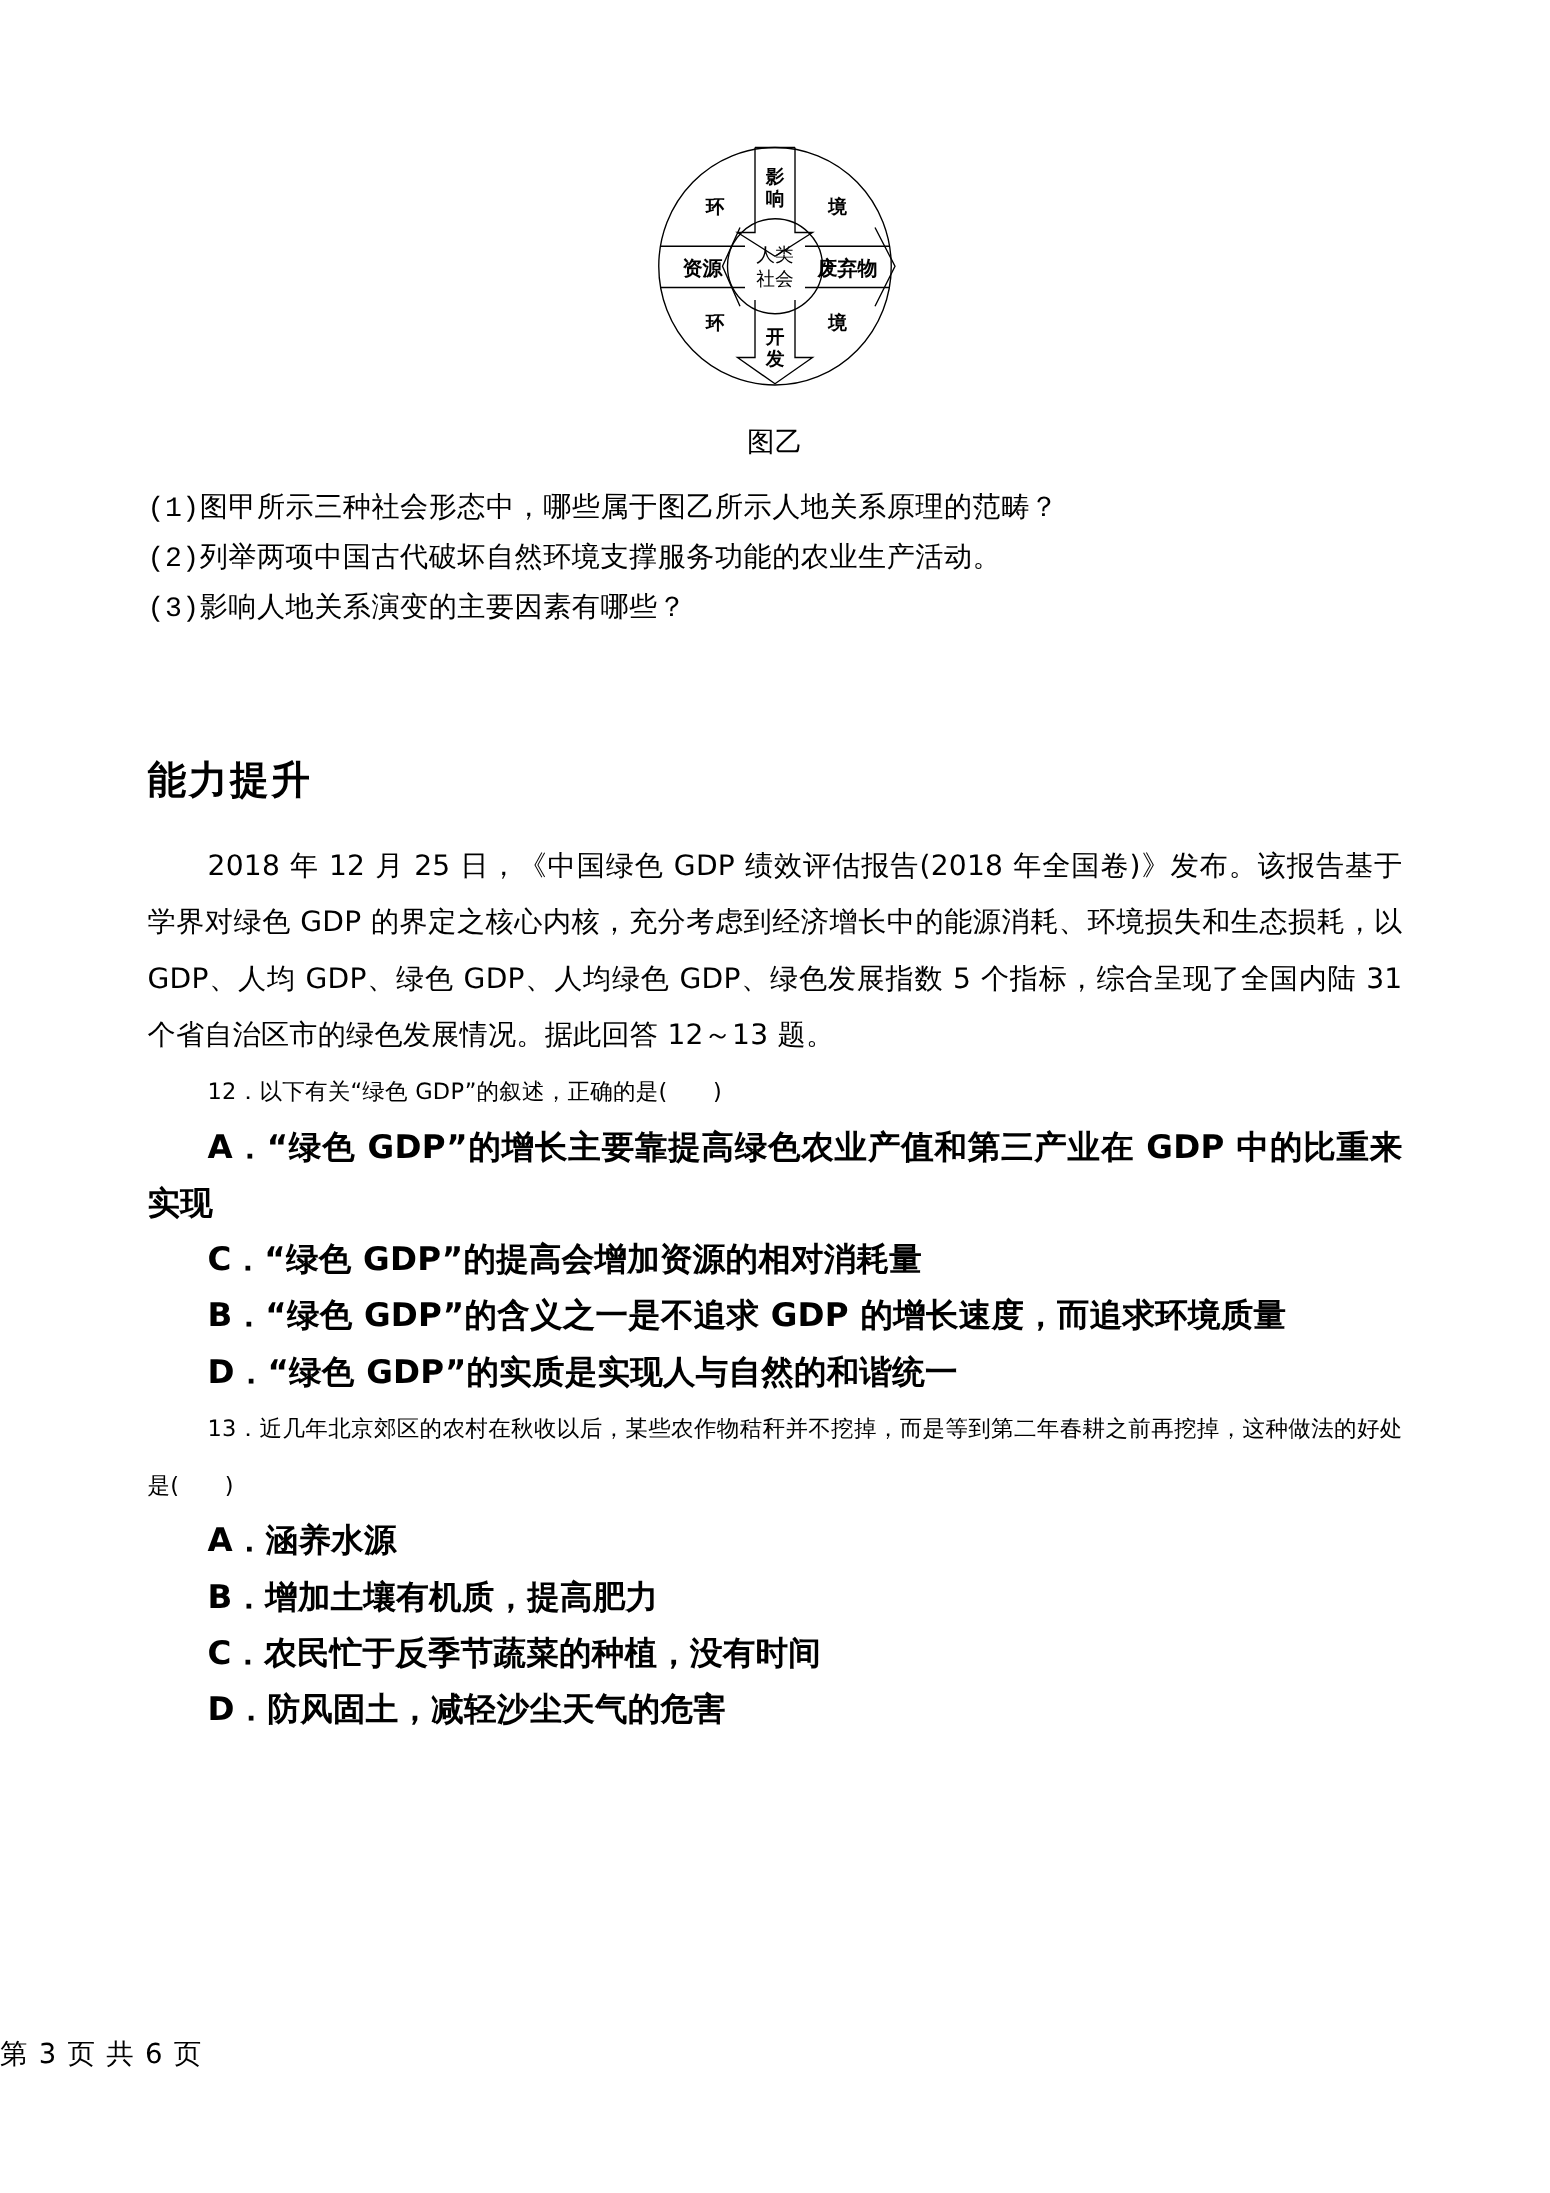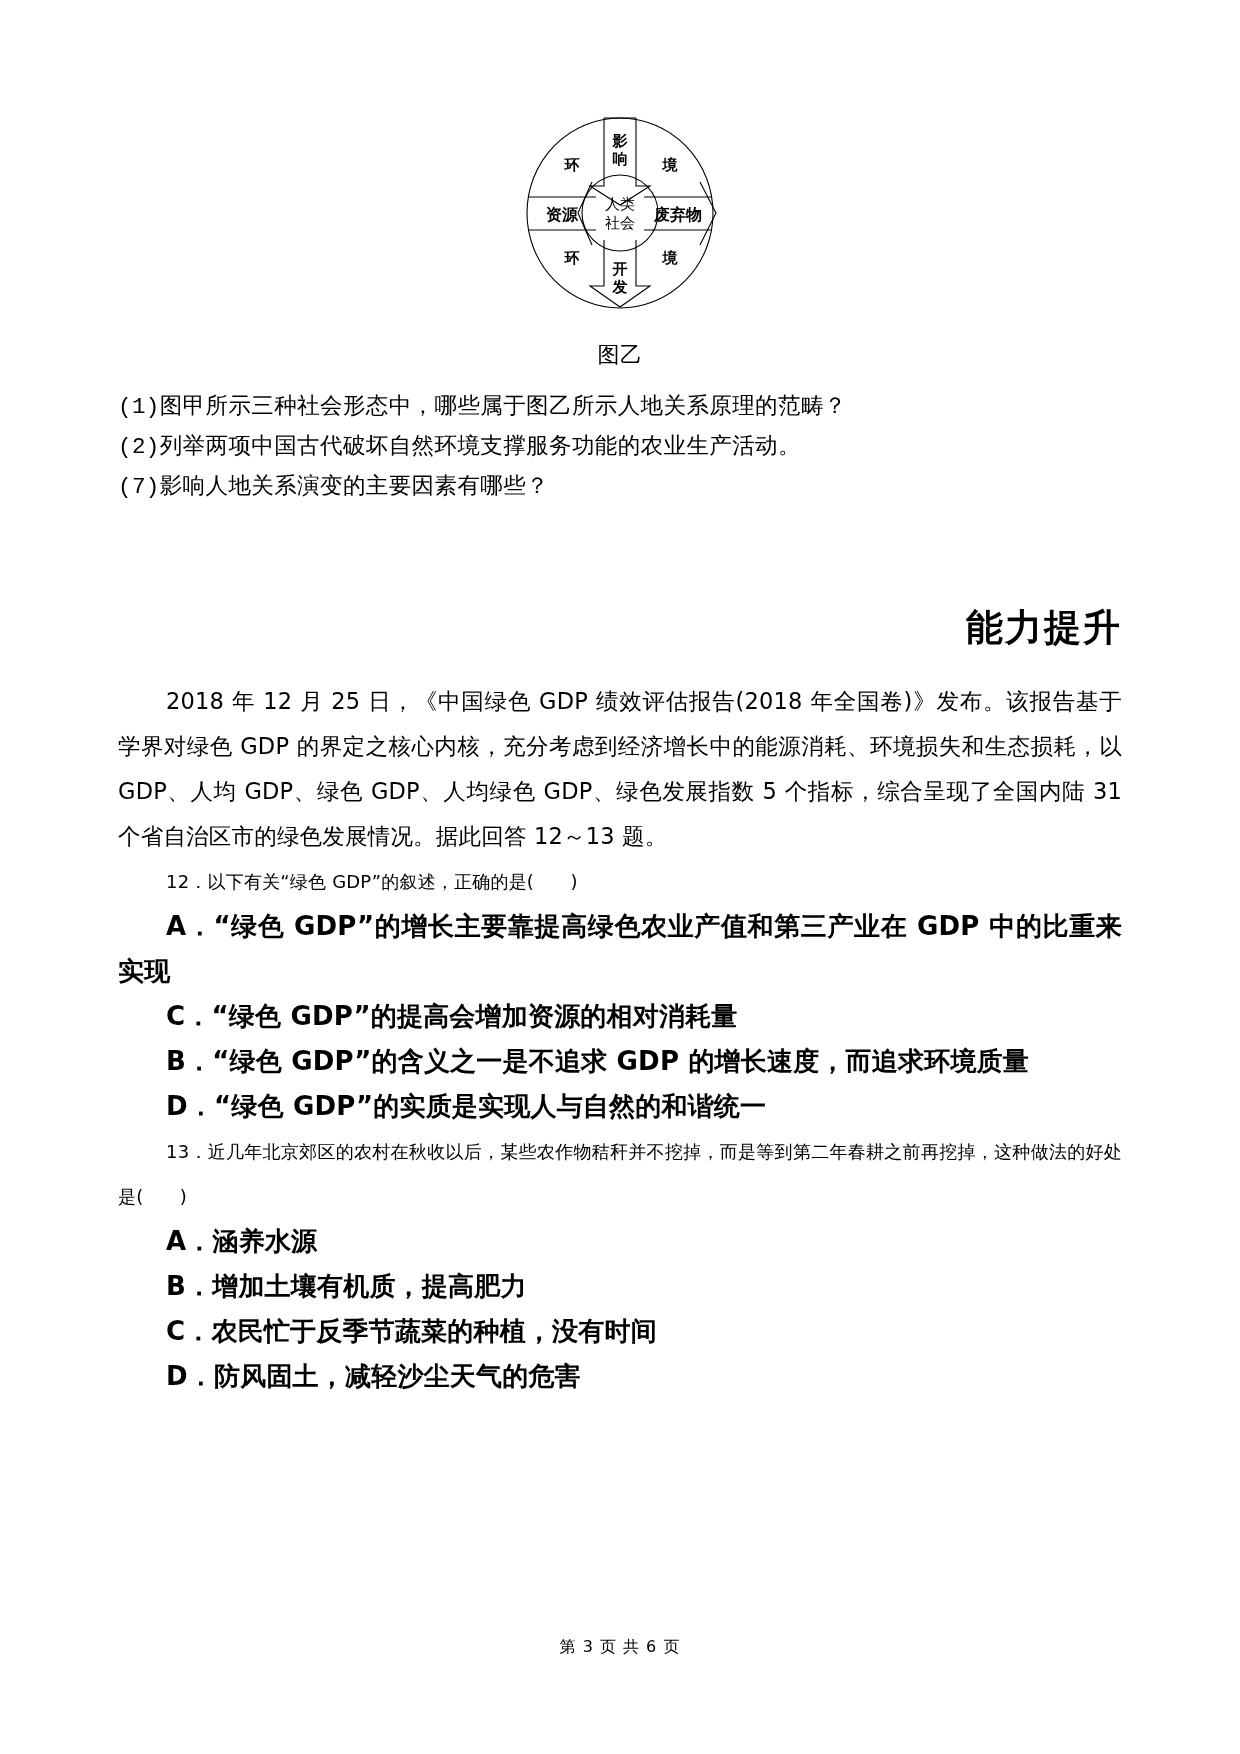--- a/index.html
+++ b/index.html
@@ -51,22 +51,22 @@
     letter-spacing: 0.4px;
     margin: 0;
     white-space: nowrap;
     font-family: Liberation Mono, monospace;
   }
   .q-block {
     margin-top: 18px;
   }
 
   .section-title {
-    text-align: right;
-    font-size: 37px;
+    text-align: left;
+    font-size: 31px;
     font-weight: bold;
     letter-spacing: 2px;
     margin: 0;
     padding-top: 96px;
   }
 
   .para {
     font-size: 22.5px;
     line-height: 45px;
     letter-spacing: 0.2px;
@@ -103,22 +103,21 @@
     text-align-last: left;
     font-weight: bold;
   }
 
   
   .footer {
     position: absolute;
     left: 0;
     right: 0;
     bottom: 96px;
-    text-align: center;
-    font-size: 16px;
+    font-size: 22px;
     letter-spacing: 1px;
   }
 </style>
 </head>
 <body>
 
 <div class="page">
 
   <div class="figure-wrap">
     <svg class="diagram" viewBox="0 0 232 210">
@@ -170,21 +169,21 @@
       <text x="116" y="101" text-anchor="middle" font-size="15" font-family="DejaVu Sans, sans-serif" fill="#000">人类</text>
       <text x="116" y="120" text-anchor="middle" font-size="15" font-family="DejaVu Sans, sans-serif" fill="#000">社会</text>
     </svg>
 
     <div class="fig-caption">图乙</div>
   </div>
 
   <div class="q-block">
     <p class="q-line">(1)图甲所示三种社会形态中，哪些属于图乙所示人地关系原理的范畴？</p>
     <p class="q-line">(2)列举两项中国古代破坏自然环境支撑服务功能的农业生产活动。</p>
-    <p class="q-line">(7)影响人地关系演变的主要因素有哪些？</p>
+    <p class="q-line">(3)影响人地关系演变的主要因素有哪些？</p>
   </div>
 
   <h2 class="section-title">能力提升</h2>
 
   <p class="para indent para-first">2018 年 12 月 25 日，《中国绿色 GDP 绩效评估报告(2018 年全国卷)》发布。该报告基于学界对绿色 GDP 的界定之核心内核，充分考虑到经济增长中的能源消耗、环境损失和生态损耗，以 GDP、人均 GDP、绿色 GDP、人均绿色 GDP、绿色发展指数 5 个指标，综合呈现了全国内陆 31 个省自治区市的绿色发展情况。据此回答 12～13 题。</p>
 
   <p class="qitem">12．以下有关“绿色 GDP”的叙述，正确的是(　　)</p>
   <p class="opt">A．“绿色 GDP”的增长主要靠提高绿色农业产值和第三产业在 GDP 中的比重来实现</p>
   <p class="opt">C．“绿色 GDP”的提高会增加资源的相对消耗量</p>
   <p class="opt">B．“绿色 GDP”的含义之一是不追求 GDP 的增长速度，而追求环境质量</p>

